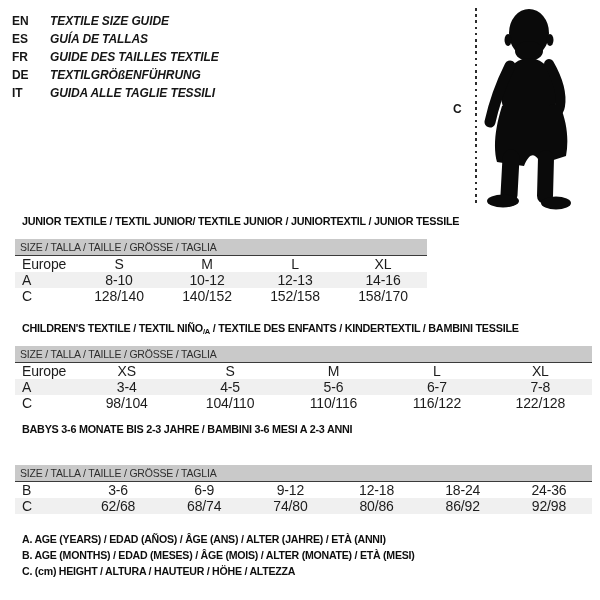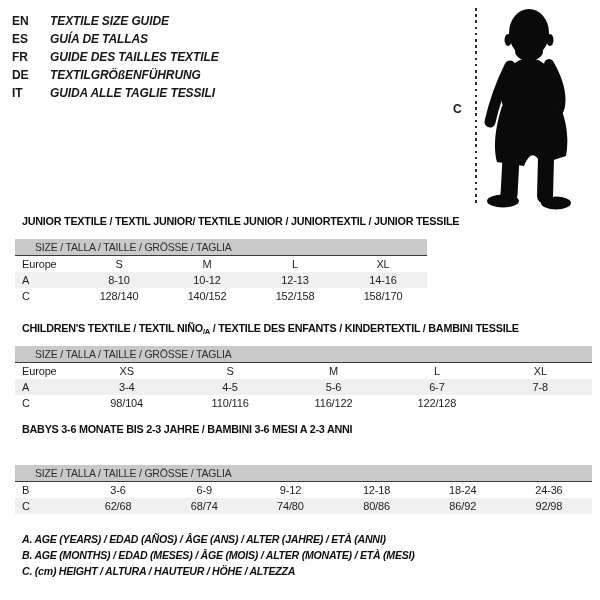--- a/index.html
+++ b/index.html
@@ -30,30 +30,30 @@
   .t1-title{top:214px;}
   .t2-title{top:321px;}
   .t3-title{top:422px;}
   
   .size-table{position:absolute;left:15px;}
   .size-table.t1{top:239px;width:412px;}
   .size-table.t2{top:346px;width:577px;}
   .size-table.t3{top:465px;width:577px;}
   .size-bar{
     height:16px;line-height:16px;background:var(--bar-bg,#c9c9c9);
-    font-size:10.5px;color:#2e2e2e;padding-left:20px;letter-spacing:-0.2px;
+    font-size:10.5px;color:#2e2e2e;padding-left:5px;letter-spacing:-0.2px;
     box-sizing:border-box;
   }
   .rows{border-top:1.5px solid #3a3a3a;}
-  .trow{display:grid;height:16px;line-height:16px;font-size:11px;color:#1c1c1c;letter-spacing:-0.15px;}
+  .trow{display:grid;height:16px;line-height:16px;font-size:14px;color:#1c1c1c;letter-spacing:-0.15px;}
   .trow.shaded{background:var(--shade-bg,#f0f0f0);}
   .trow .lbl{text-align:left;padding-left:7px;}
   .trow .cell{text-align:center;}
   
-  .footnotes{position:absolute;left:22px;top:531px;font-style:italic;}
+  .footnotes{position:absolute;left:22px;top:531px;}
   .fn-line{height:16px;line-height:16px;font-weight:bold;font-size:10.6px;letter-spacing:-0.25px;color:#0e0e0e;white-space:nowrap;}
 </style>
 </head>
 <body>
 
 <div class="lang-block">
     <div class="lang-row">
       <span class="lang-code">EN</span>
       <span class="lang-title">TEXTILE SIZE GUIDE</span>
     </div>
@@ -145,20 +145,21 @@
         <span class="lbl">A</span>
         <span class="cell">3-4</span>
         <span class="cell">4-5</span>
         <span class="cell">5-6</span>
         <span class="cell">6-7</span>
         <span class="cell">7-8</span>
       </div>
       <div class="trow" style="grid-template-columns: 60px repeat(5, 1fr);">
         <span class="lbl">C</span>
         <span class="cell">98/104</span>
+        <span class="cell">104/110</span>
         <span class="cell">110/116</span>
         <span class="cell">116/122</span>
         <span class="cell">122/128</span>
       </div>
     </div>
   </div>
 <div class="size-table t3">
     <div class="size-bar">SIZE / TALLA / TAILLE / GRÖSSE / TAGLIA</div>
     <div class="rows">
       <div class="trow" style="grid-template-columns: 60px repeat(6, 1fr);">

